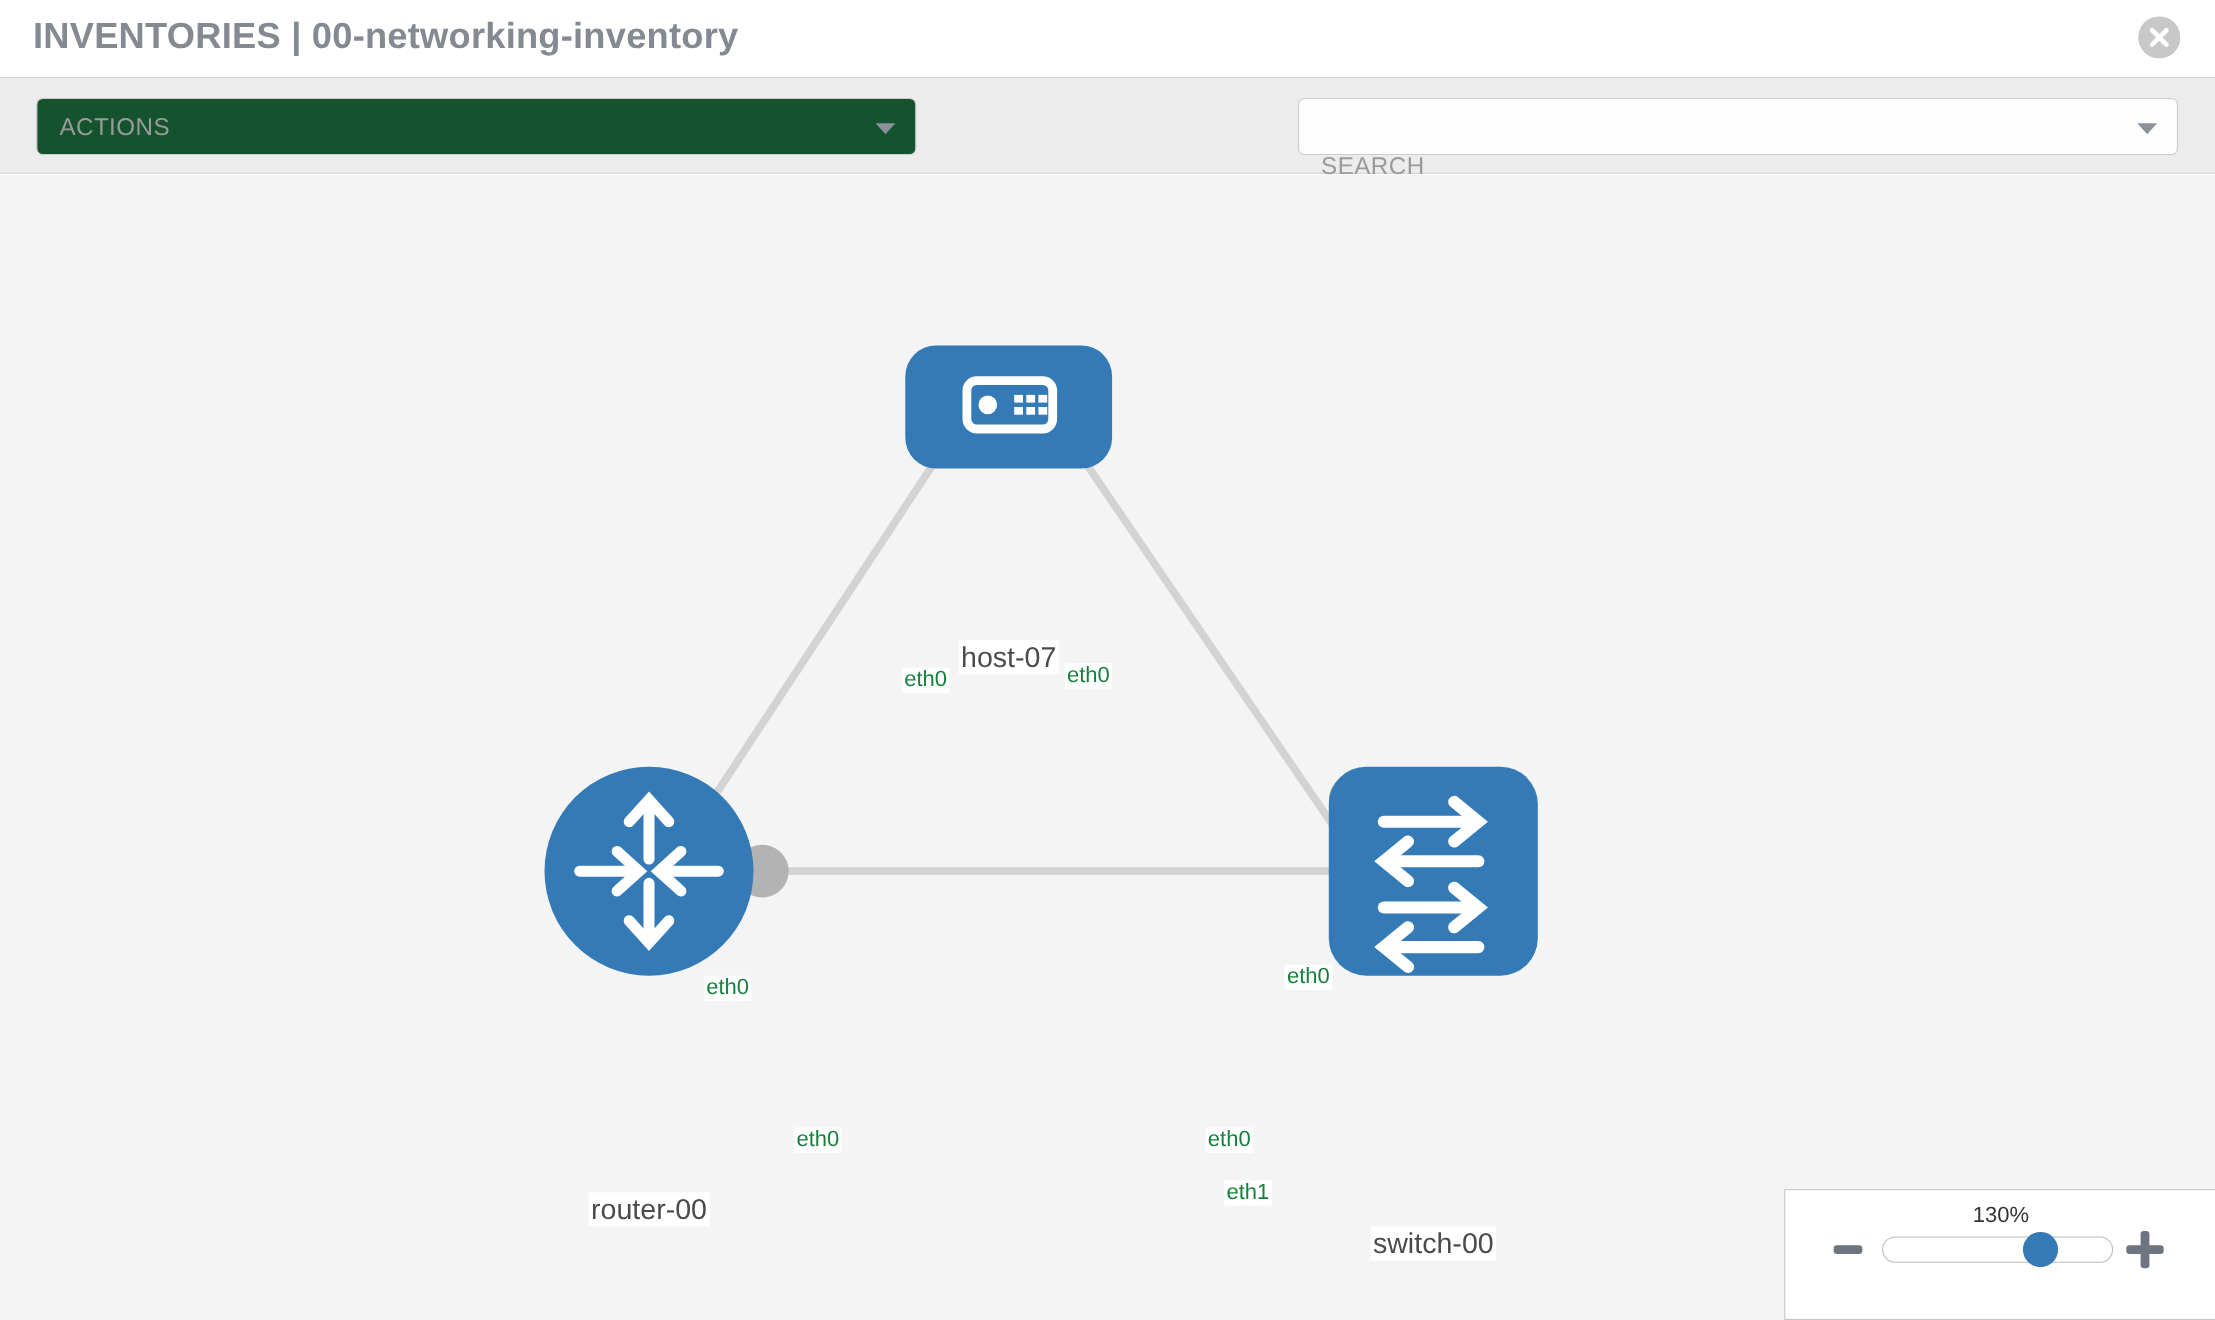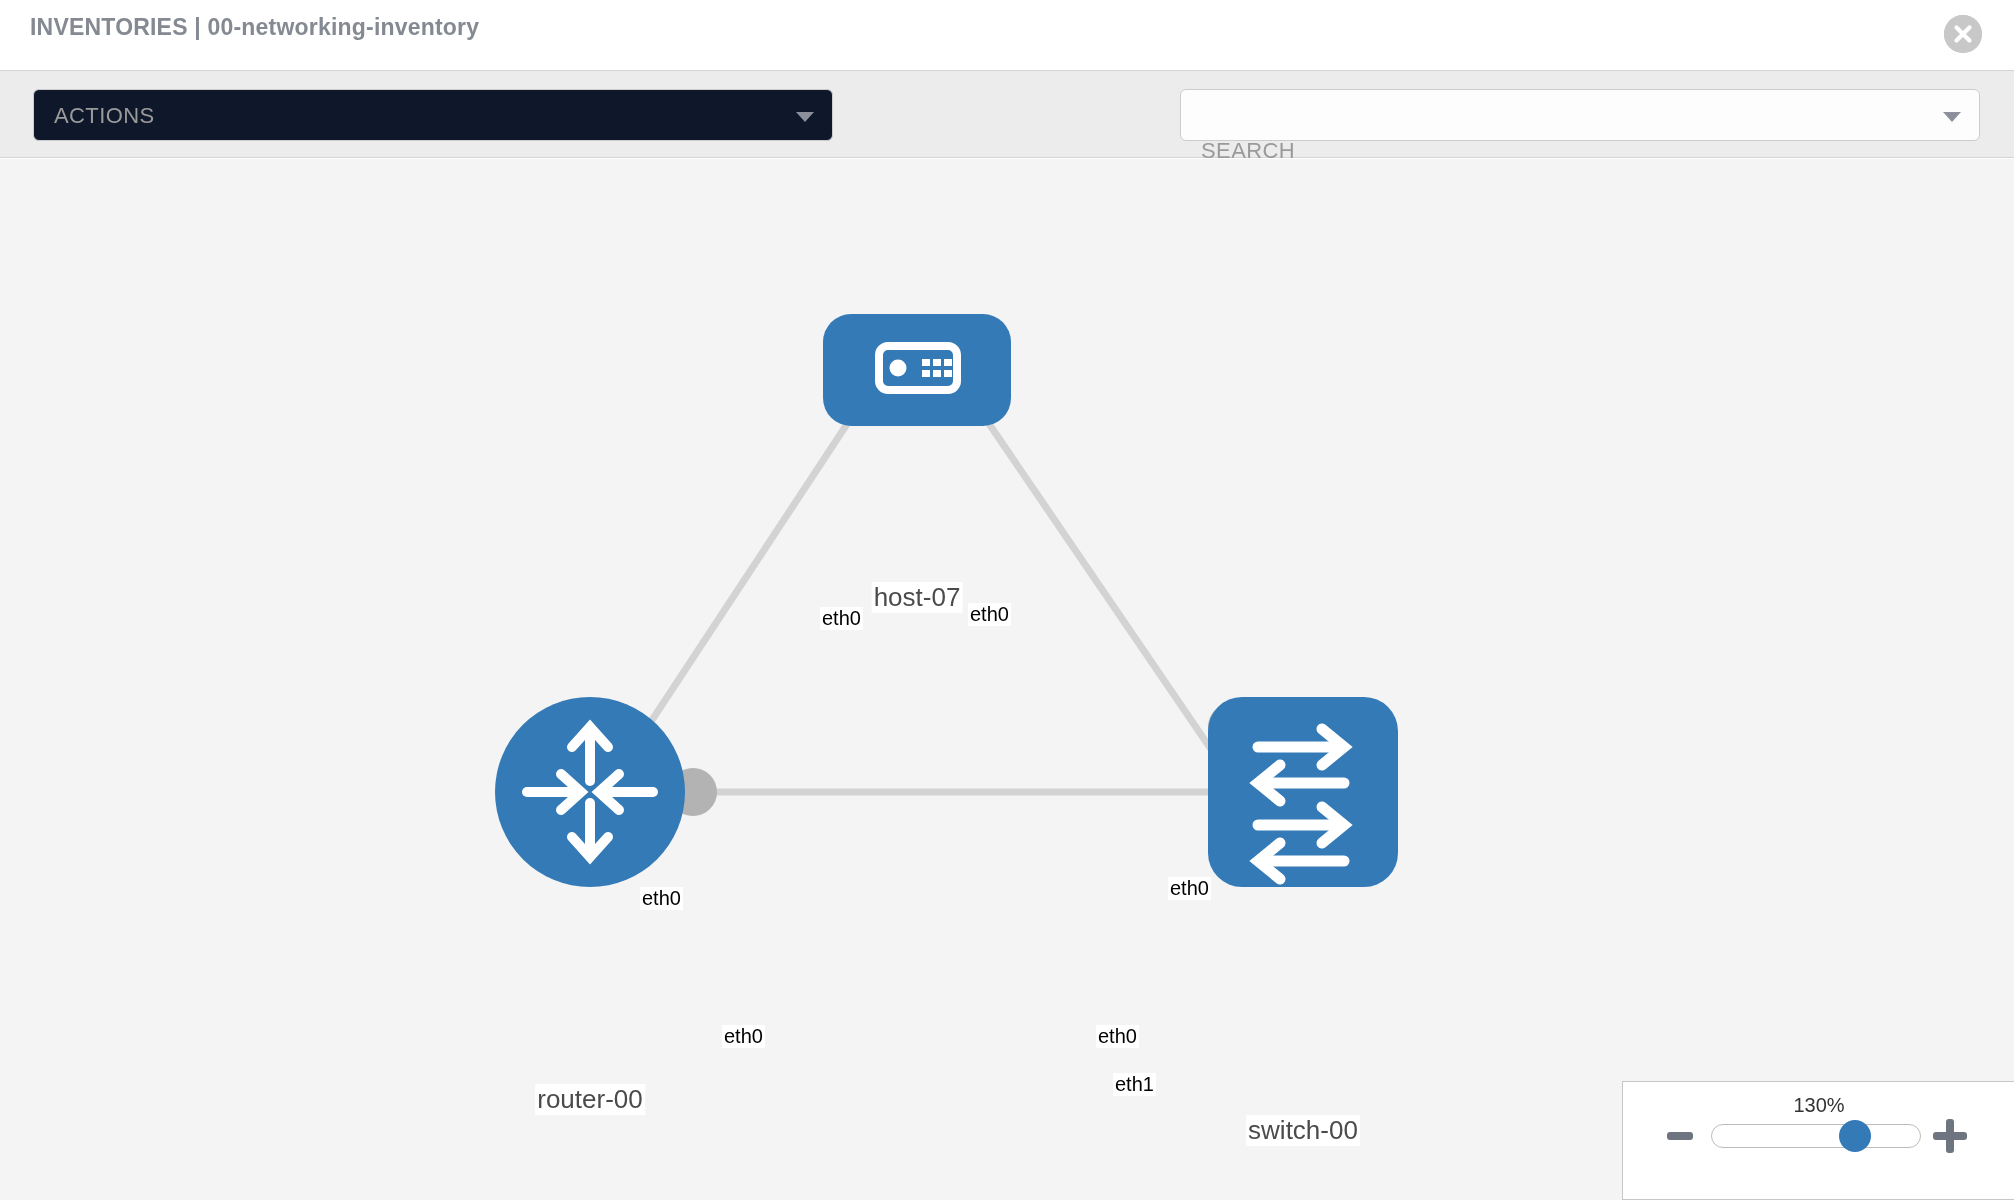--- a/index.html
+++ b/index.html
@@ -12,41 +12,41 @@
   }
   #app { position: relative; width: 2014px; height: 1200px; background: #ffffff; }
 
   
   .header {
     position: absolute; left: 0; top: 0; width: 2014px; height: 70px;
     background: #ffffff;
   }
   .page-title {
     position: absolute; left: 30px; top: 14px;
-    font-size: 23px; font-weight: bold; color: #848992;
+    font-size: 33px; font-weight: bold; color: #848992;
     letter-spacing: 0.2px; white-space: nowrap;
   }
   .close-btn {
     position: absolute; right: 32px; top: 15px;
     width: 38px; height: 38px; border-radius: 50%;
     background: #c8c8c8; cursor: pointer;
   }
   .close-btn svg { display: block; }
 
   
   .toolbar {
     position: absolute; left: 0; top: 70px; width: 2014px; height: 88px;
     background: #ececec;
     border-top: 1px solid #d4d4d4;
     border-bottom: 1px solid #d4d4d4;
   }
   .actions-select {
     position: absolute; left: 33px; top: 18px;
     width: 800px; height: 52px;
-    background: #0f172a;
+    background: #14532d;
     border: 1px solid #cccccc; border-radius: 6px;
     cursor: pointer;
     text-align: center;
   }
   .actions-label {
     position: absolute; left: 20px; top: 13px;
     font-size: 22px; color: #9a9a9a; letter-spacing: 0.4px;
   }
   .caret {
     position: absolute; right: 18px; top: 22px;
@@ -86,21 +86,21 @@
   .node-label {
     position: absolute;
     font-size: 26px; color: #4b4b4b;
     background: #ffffff;
     white-space: nowrap;
     padding: 0 2px;
     transform: translateX(-50%);
   }
   .edge-label {
     position: absolute;
-    font-size: 20px; color: #000000;
+    font-size: 20px; color: #15803d;
     background: #ffffff;
     white-space: nowrap;
     padding: 0 2px;
   }
 
   
   .zoom-panel {
     position: absolute; left: 1622px; top: 1081px;
     width: 440px; height: 119px;
     background: #ffffff;

